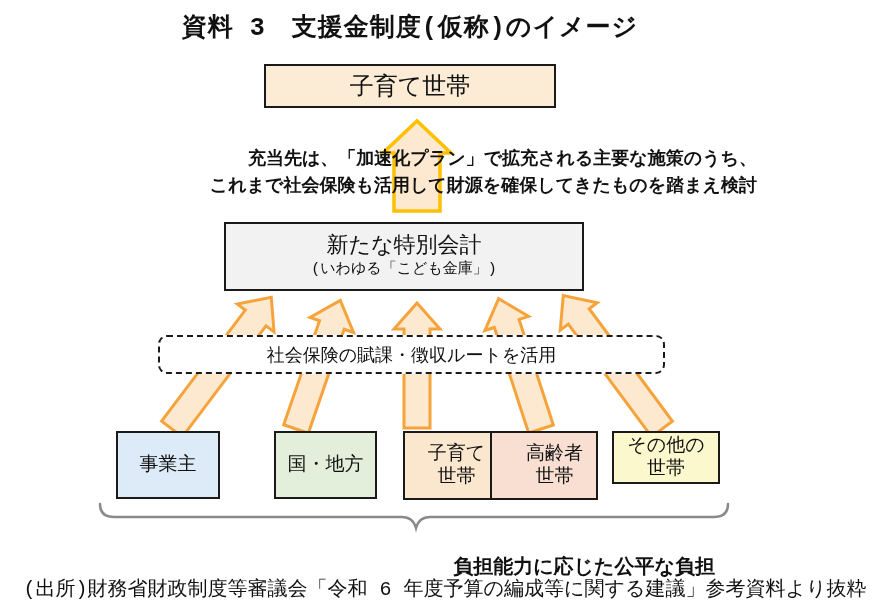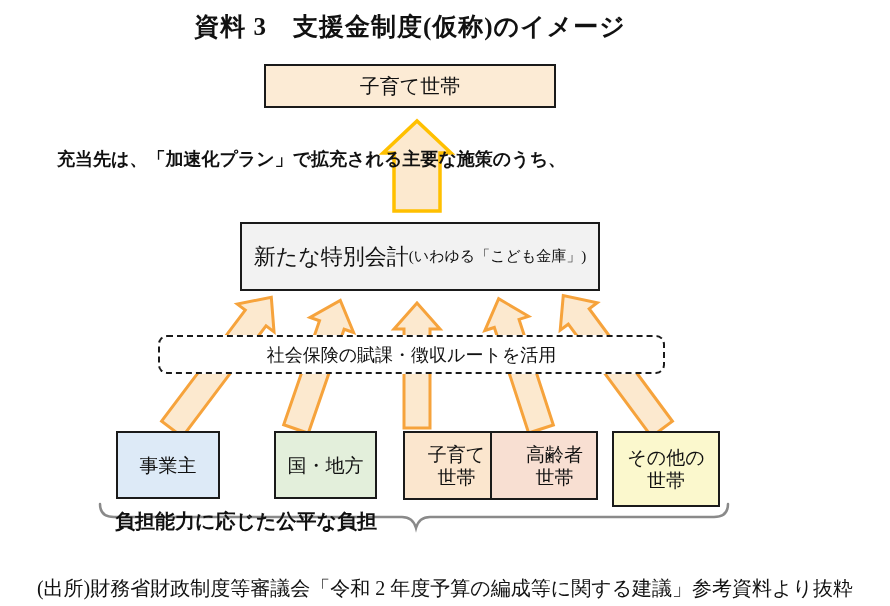--- a/index.html
+++ b/index.html
@@ -1,53 +1,53 @@
 <!DOCTYPE html>
 <html><head>
 <meta charset="utf-8">
 <style>
   html,body{margin:0;padding:0;background:#ffffff;}
   .canvas{
     position:relative;width:890px;height:606px;background:#ffffff;
-    font-family:Liberation Serif, serif;color:#111;
+    font-family:Liberation Mono, monospace;color:#111;
     overflow:hidden;
   }
   .layer{position:absolute;left:0;top:0;z-index:1;}
   .title{
     position:absolute;left:0;top:10px;width:820px;text-align:center;
     font-size:25px;font-weight:bold;letter-spacing:1px;z-index:3;
   }
   .box{position:absolute;box-sizing:border-box;border:2px solid #1a1a1a;
        display:flex;align-items:center;justify-content:center;z-index:3;}
-  .top-box{left:264px;top:64px;width:292px;height:44px;background:#FCEBD5;font-size:20px;}
+  .top-box{left:264px;top:64px;width:292px;height:44px;background:#FCEBD5;font-size:24px;}
   .annotation{
-    position:absolute;left:57px;top:146px;width:700px;text-align:left;
+    position:absolute;left:57px;top:146px;width:700px;text-align:right;
     font-size:18px;font-weight:bold;line-height:27px;z-index:3;
   }
   .account-box{
-    left:240px;top:222px;width:360px;height:69px;background:#F2F2F2;
-    flex-direction:row;border-width:2px;
+    left:224px;top:222px;width:360px;height:69px;background:#F2F2F2;
+    flex-direction:column;border-width:2px;
   }
   .account-title{font-size:22px;line-height:26px;}
   .account-sub{font-size:15px;line-height:19px;text-align:center;}
   .route-box{
     position:absolute;left:158px;top:335px;width:507px;height:39px;box-sizing:border-box;
     background:#ffffff;border:2px dashed #1a1a1a;border-radius:9px;
     display:flex;align-items:center;justify-content:center;font-size:18px;z-index:2;
   }
   .bbox{
     white-space:pre-line;text-align:center;font-size:19px;line-height:23px;
   }
   .bb1{left:116px;top:431px;width:104px;height:68px;}
   .bb2{left:242px;top:431px;width:103px;height:68px;margin-left:32px;}
   .bb3{left:363px;top:431px;width:107px;height:69px;}
   .bb4{left:490px;top:431px;width:108px;height:69px;}
-  .bb5{left:612px;top:431px;width:108px;height:76px;}
+  .bb5{left:612px;top:431px;width:108px;height:53px;}
   .caption{
-    position:absolute;left:115px;top:508px;width:600px;text-align:left;
+    position:absolute;left:115px;top:553px;width:600px;text-align:right;
     font-size:20px;font-weight:bold;z-index:3;
   }
   .source{
     position:absolute;left:0;top:575px;width:890px;text-align:center;
     font-size:20px;z-index:3;
   }
 </style>
 </head>
 <body>
 
@@ -71,33 +71,34 @@
   <div class="route-box">
     <span>社会保険の賦課・徴収ルートを活用</span>
   </div>
 
   <div class="box top-box">
     <span>子育て世帯</span>
   </div>
 
   <div class="annotation">
     <div>充当先は、「加速化プラン」で拡充される主要な施策のうち、</div>
+    <div>これまで社会保険も活用して財源を確保してきたものを踏まえ検討</div>
   </div>
 
   <div class="box account-box">
     <div class="account-title">新たな特別会計</div>
     <div class="account-sub">(いわゆる「こども金庫」)</div>
   </div>
 
   <div class="box bbox bb1" style="background-color: rgb(221, 234, 247);">事業主</div>
   <div class="box bbox bb2" style="background-color: rgb(227, 239, 219);">国・地方</div>
   <div class="box bbox bb3" style="background-color: rgb(251, 230, 206); margin-left: 40px;">子育て
 世帯</div>
   <div class="box bbox bb4" style="background-color: rgb(248, 223, 210); padding-left: 21px;">高齢者
 世帯</div>
   <div class="box bbox bb5" style="background-color: rgb(251, 248, 205);">その他の
 世帯</div>
 
   <div class="caption">負担能力に応じた公平な負担</div>
 
-  <div class="source">(出所)財務省財政制度等審議会「令和 2 年度予算の編成等に関する建議」参考資料より抜粋</div>
+  <div class="source">(出所)財務省財政制度等審議会「令和 6 年度予算の編成等に関する建議」参考資料より抜粋</div>
 
 </div>
 
 </body></html>

